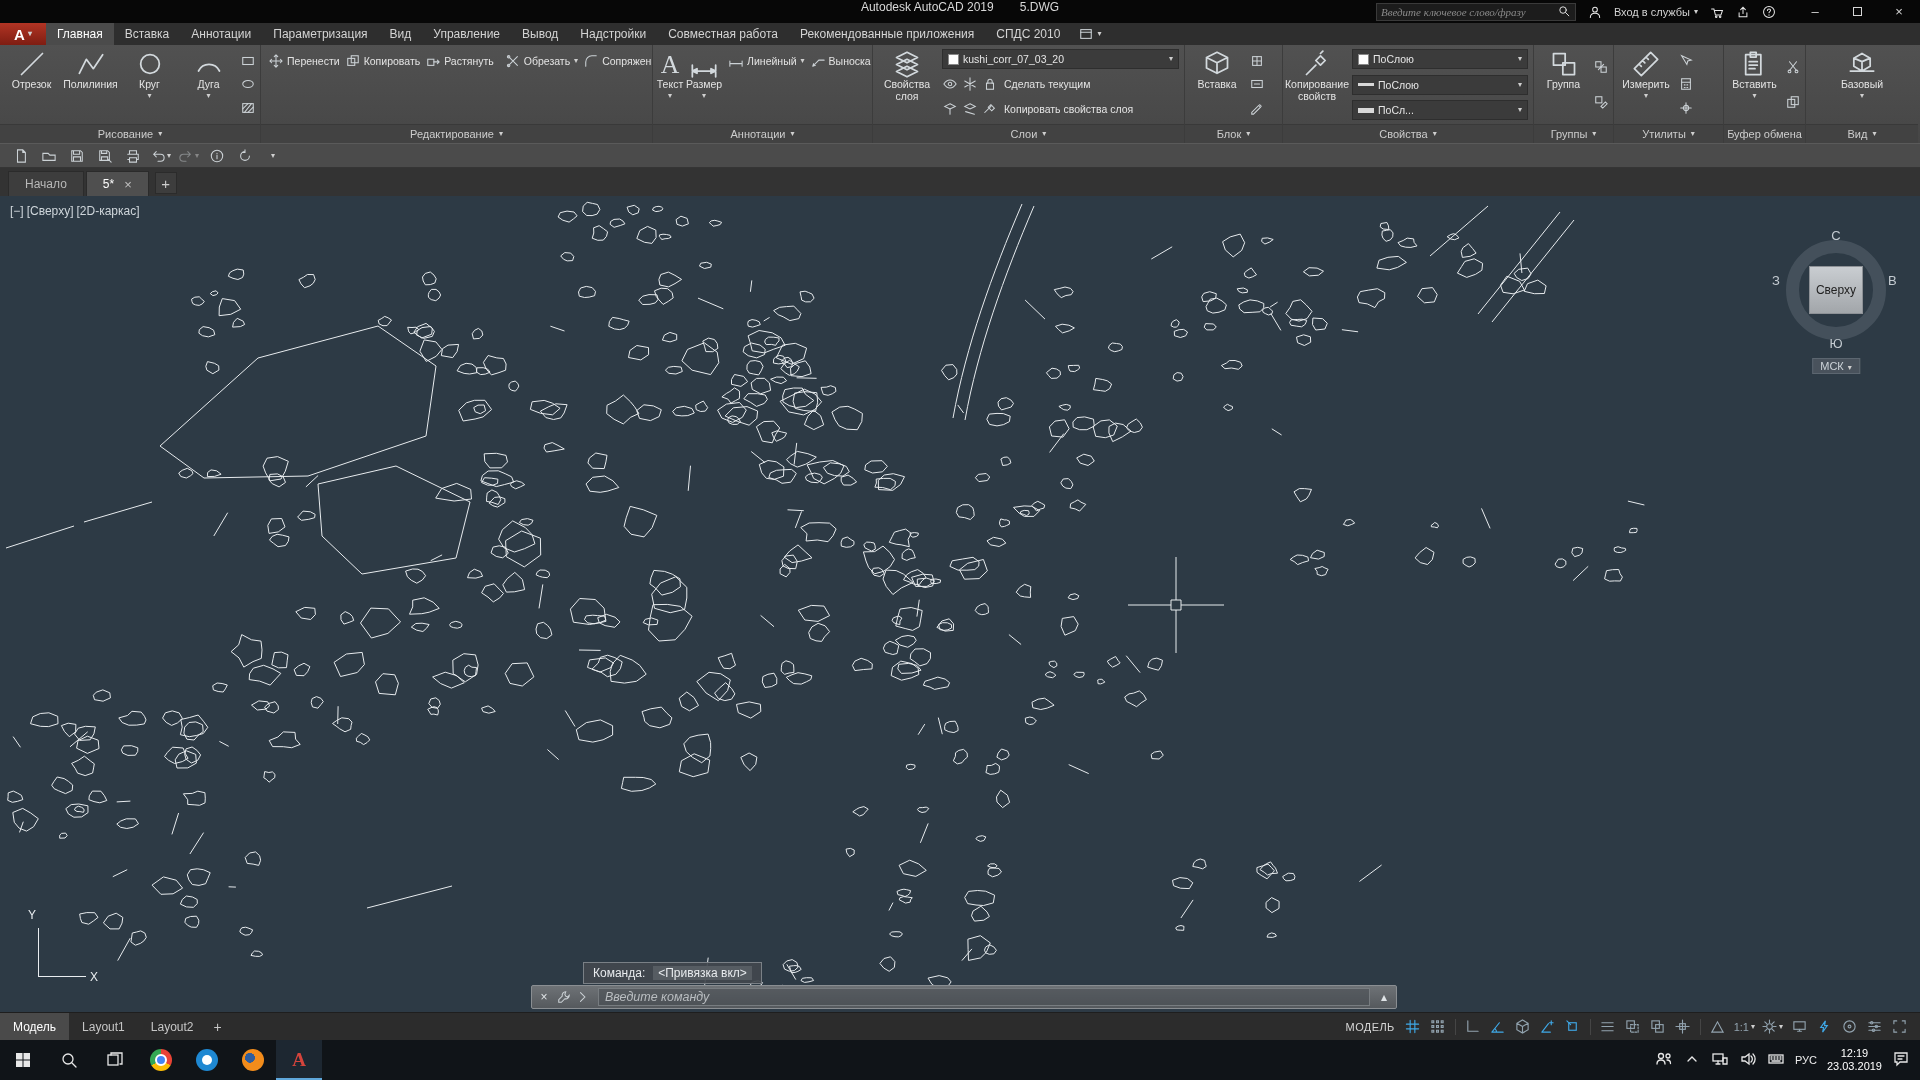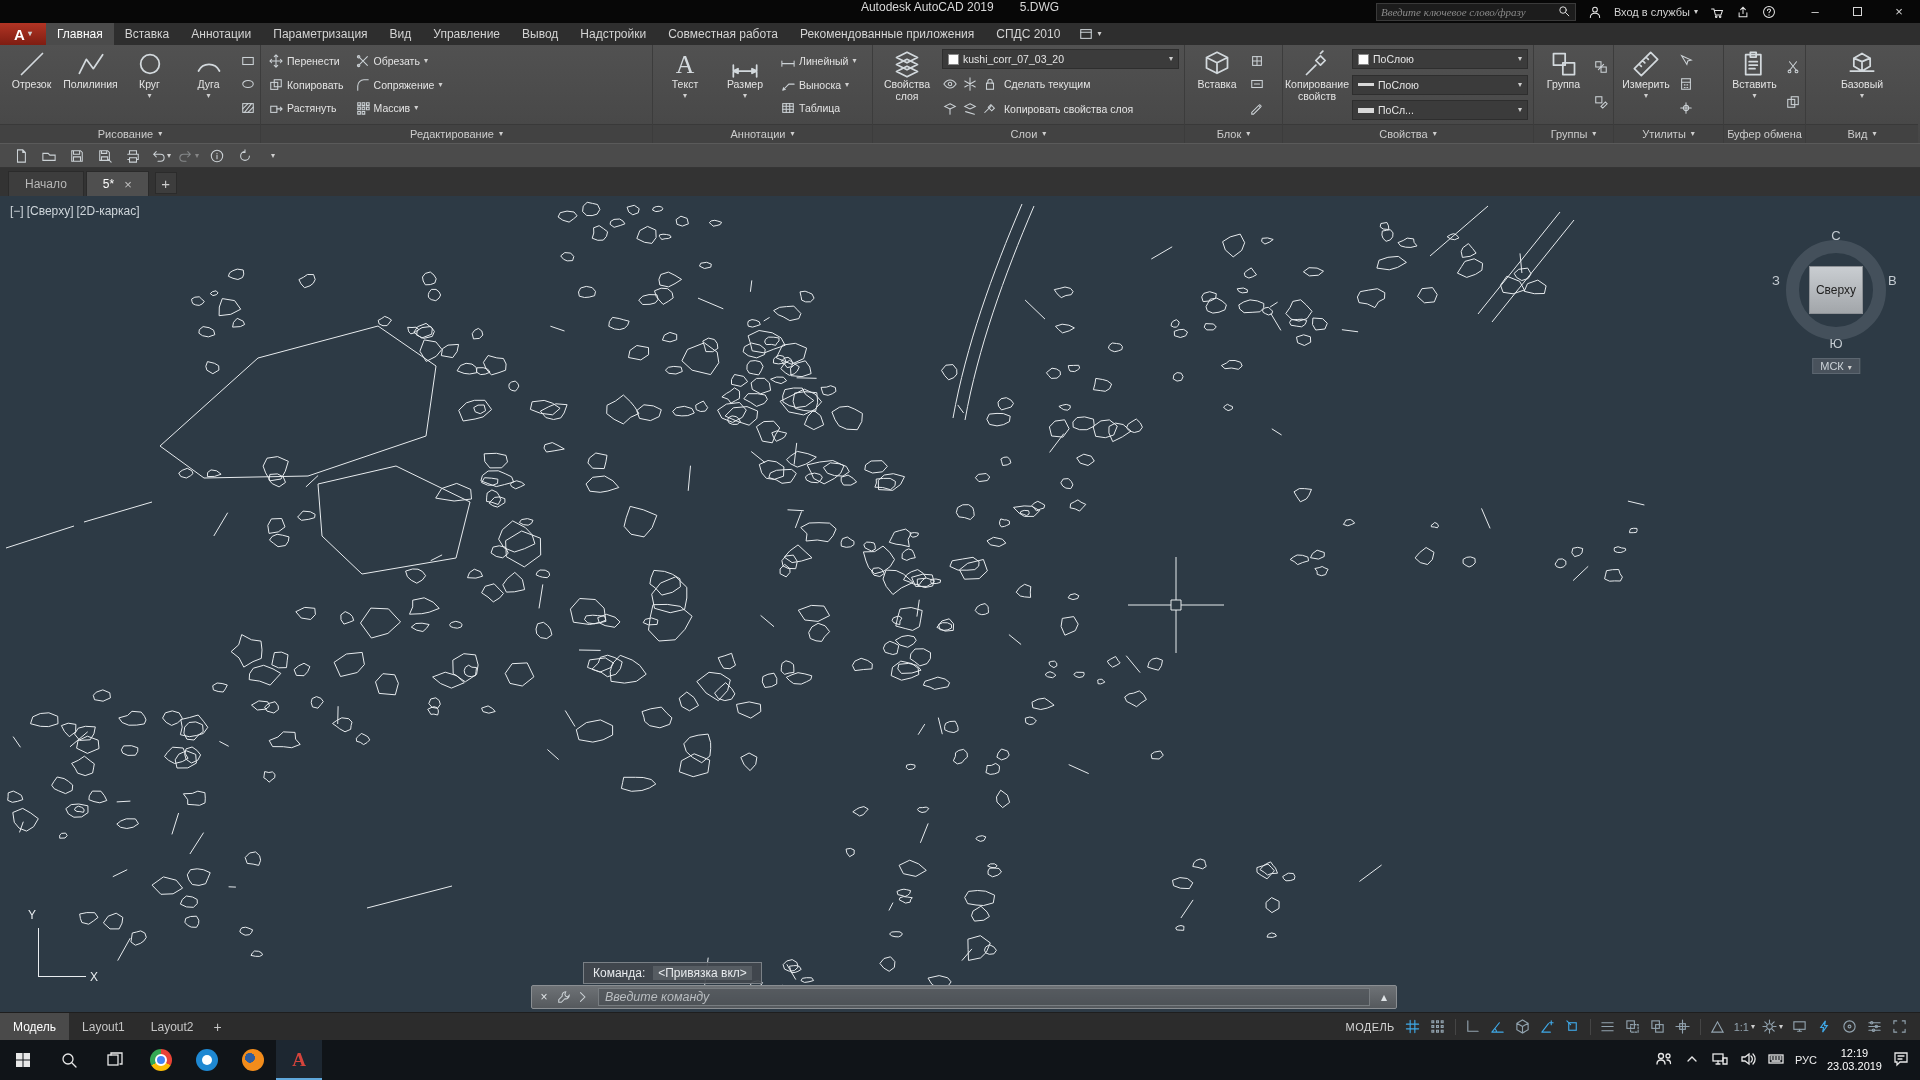--- a/index.html
+++ b/index.html
@@ -36,21 +36,21 @@
 .panel-foot{height:19px;background:#424242;border-top:1px solid #393939;display:flex;align-items:center;justify-content:center;gap:5px;color:#cccccc;font-size:11px}
 .bigbtn{width:58px;display:flex;flex-direction:column;align-items:center;padding-top:3px;gap:1px;color:#e3e3e3;font-size:10.5px;text-align:center;line-height:1.1}
 svg.mb{width:28px;height:28px;flex:none}
 svg.mb *{stroke:#d3d9dd;fill:none;stroke-width:1.5;stroke-linecap:round;stroke-linejoin:round}
 svg.ms{width:14px;height:14px;flex:none}
 svg.ms *{stroke:#ccd2d6;fill:none;stroke-width:1.2;stroke-linecap:round}
 svg.si{width:15px;height:15px;display:block}
 svg.si *{stroke:currentColor;fill:none;stroke-width:1.2;stroke-linecap:round}
 .smallcol{display:flex;flex-direction:column;justify-content:space-around;padding:2px 1px}
 .mini{width:16px;height:14px;display:flex;align-items:center;justify-content:center}
-.txtcol{display:flex;flex-direction:column;justify-content:space-between;padding:3px 2px}
+.txtcol{display:flex;flex-direction:row;justify-content:space-between;padding:3px 2px}
 .txtbtn{display:flex;align-items:center;gap:4px;font-size:10.5px;color:#e3e3e3;height:22px;padding:0 3px;white-space:nowrap}
 .combo{display:flex;align-items:center;gap:4px;background:#3b3b3b;border:1px solid #2e2e2e;height:20px;padding:0 5px;font-size:10.5px;color:#e6e6e6;white-space:nowrap}
 .combo .sp{flex:1}
 .swatch{width:11px;height:11px;background:#fff;border:1px solid #888;flex:none}
 .lswatch{width:16px;height:3px;background:#d8d8d8;flex:none}
 .layers-right{display:flex;flex-direction:column;justify-content:space-between;padding:2px;flex:1}
 .lrow{display:flex;align-items:center;gap:4px;font-size:10.5px;color:#e3e3e3;white-space:nowrap}
 
 
 .qat{height:25px;background:#4b4b4b;border-top:1px solid #5a5a5a;border-bottom:1px solid #353535;display:flex;align-items:center;padding-left:8px;gap:2px;flex:none}

